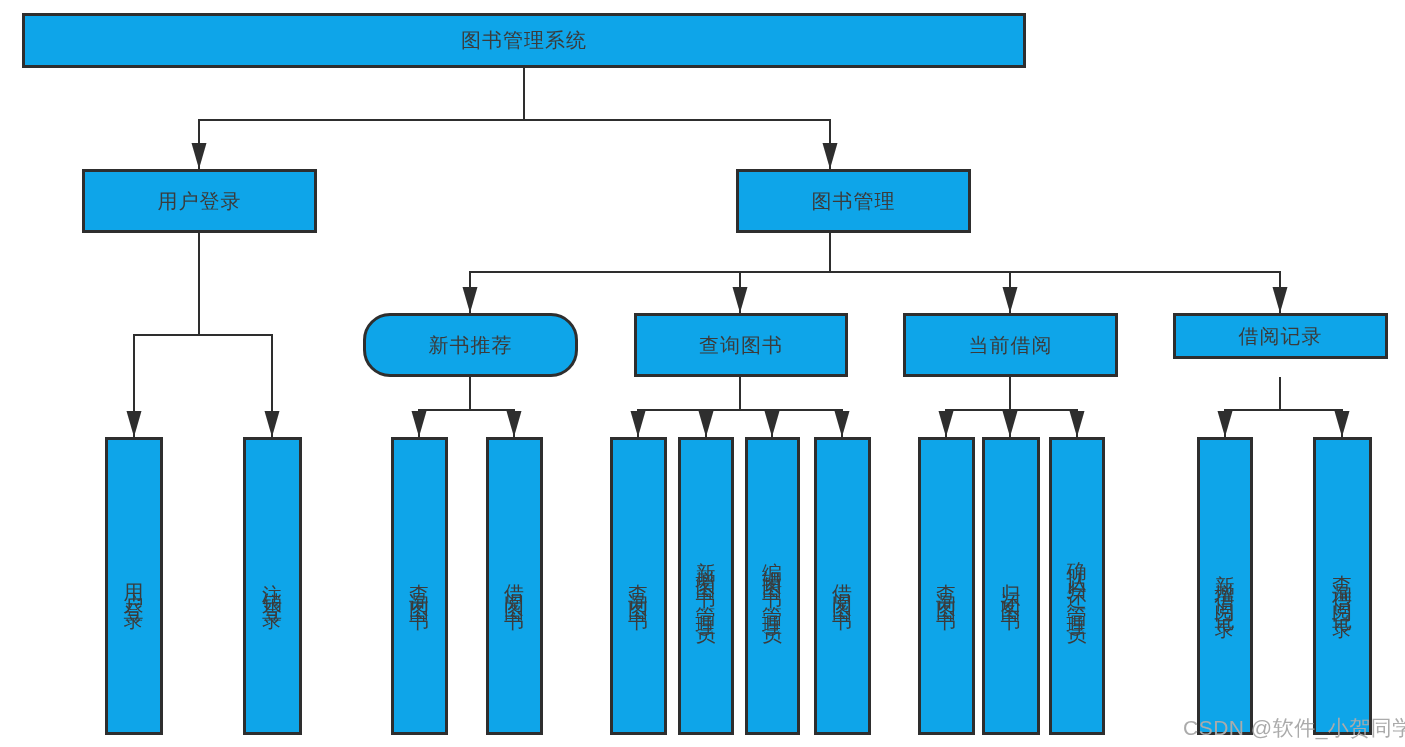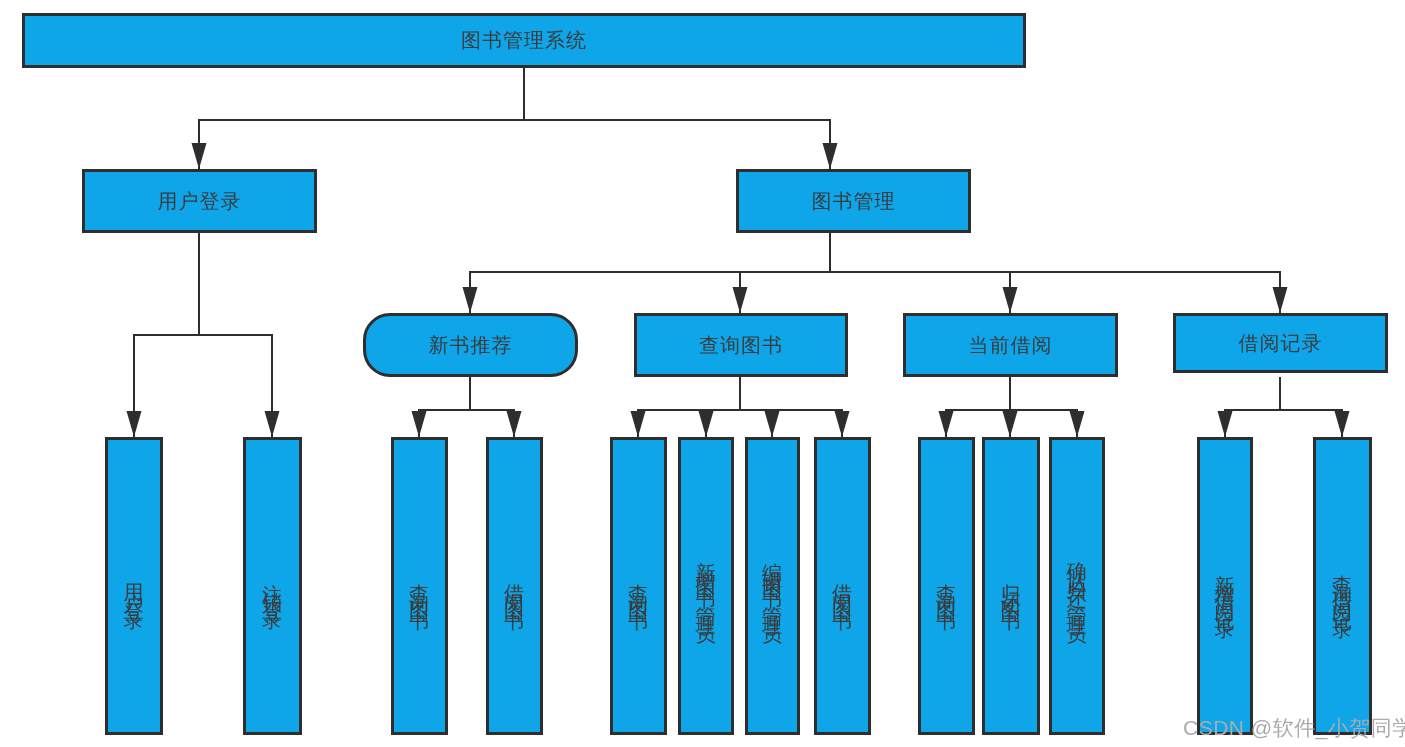--- a/index.html
+++ b/index.html
@@ -120,21 +120,21 @@
 
   <div class="node h" style="left:363px; top:313px; width:215px; height:64px;border-radius:27px;">
     <span>新书推荐</span>
   </div>
   <div class="node h" style="left:634px; top:313px; width:214px; height:64px;">
     <span>查询图书</span>
   </div>
   <div class="node h" style="left:903px; top:313px; width:215px; height:64px;">
     <span>当前借阅</span>
   </div>
-  <div class="node h" style="left:1173px; top:313px; width:215px; height:60px;">
+  <div class="node h" style="left:1173px; top:313px; width:215px; height:46px;">
     <span>借阅记录</span>
   </div>
 
   <div class="node v" style="left:105px; width:58px;">
     <span>用户登录</span>
   </div>
   <div class="node v" style="left:243px; width:59px;">
     <span>注销登录</span>
   </div>
 

